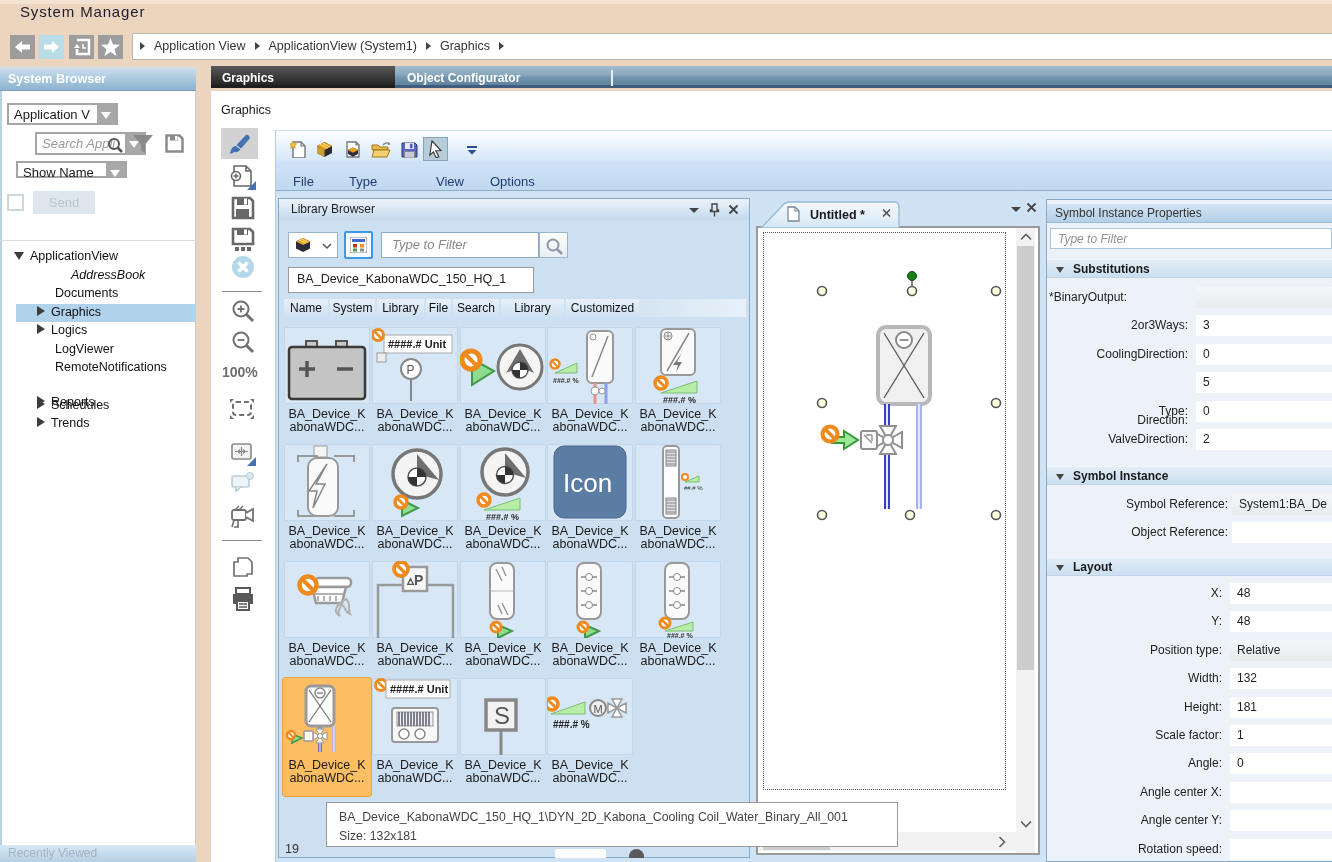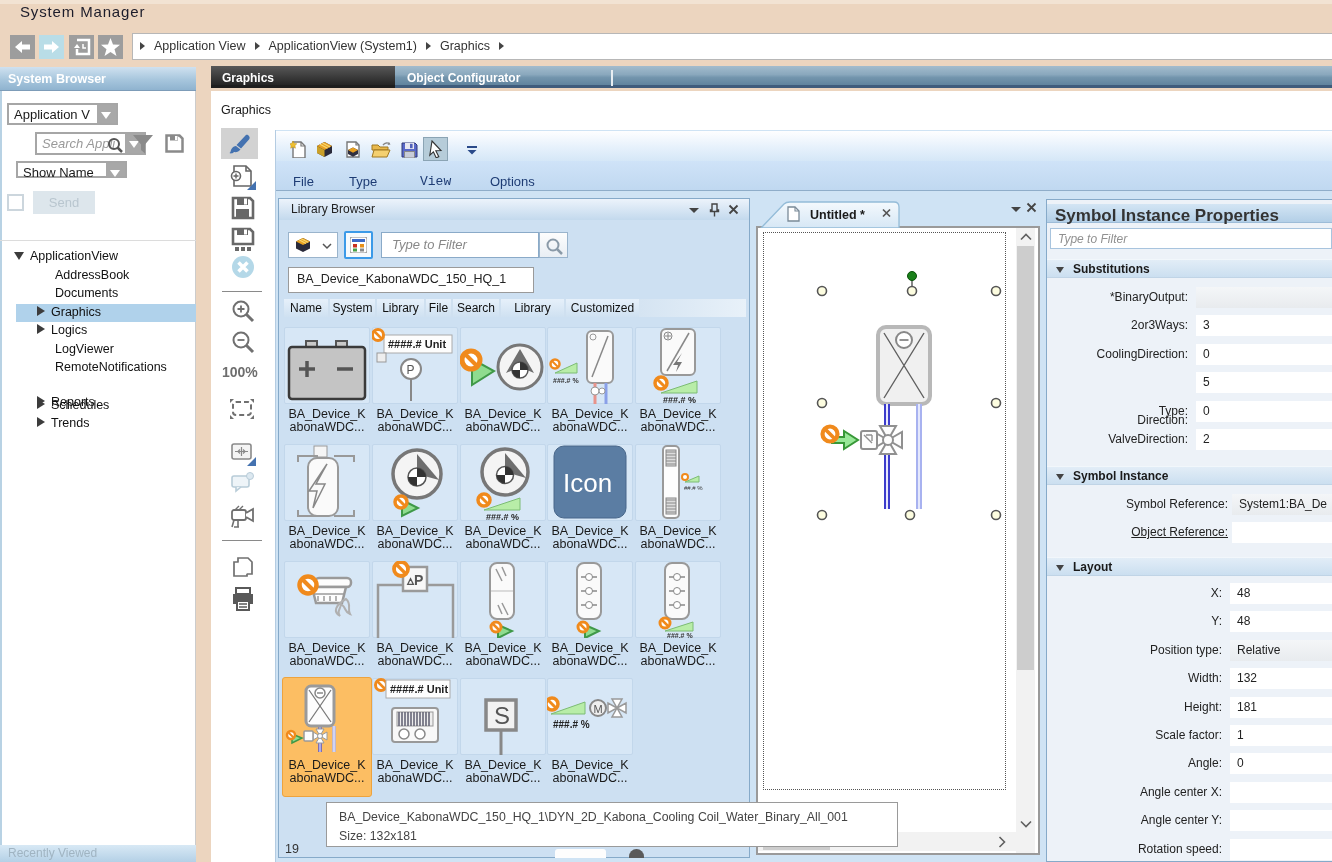--- a/index.html
+++ b/index.html
@@ -52,21 +52,21 @@
 .cell-lab { position:absolute; width:88px; text-align:center; font-size:12.5px; color:#1a1a1a; line-height:12.6px; }
 .tile { position:absolute; width:86px; height:77px; background:#d7e7f6; border:1px solid #c2d7eb; border-radius:2px; }
 #canvasframe { left:756px; top:226px; width:284px; height:629px; background:#fff; border:2px solid #9a9a9a; }
 #dotted { left:763px; top:232px; width:243px; height:558px; border:1px dotted #555; }
 #vscroll { left:1016px; top:228px; width:19px; height:625px; background:#f2f2f2; }
 #vthumb { left:1017px; top:246px; width:17px; height:424px; background:#cdcdcd; }
 #hscroll { left:758px; top:832px; width:258px; height:19px; background:#f2f2f2; }
 #hthumb { left:763px; top:833px; width:67px; height:17px; background:#cdcdcd; }
 
 #rpanel { left:1046px; top:199px; width:286px; height:663px; background:#edf2f8; border:1px solid #86aac9; border-right:none; }
-#rp-head { left:1047px; top:204px; width:285px; height:19px; background:linear-gradient(#d3e5f4,#b3cfe7); border-bottom:1px solid #9dbcd8; color:#333; font-size:17px; padding:2px 0 0 8px;font-weight:bold; }
+#rp-head { left:1047px; top:204px; width:285px; height:19px; background:linear-gradient(#d3e5f4,#b3cfe7); border-bottom:1px solid #9dbcd8; color:#333; font-size:12px; padding:2px 0 0 8px; }
 #rp-filter { left:1050px; top:228px; width:282px; height:21px; background:#fff; border:1px solid #a8c4de; font-style:italic; color:#909090; font-size:12px; padding:3px 0 0 7px; }
 .rsect { position:absolute; left:1047px; width:285px; height:19px; background:linear-gradient(#e2edf7,#cbdff0); font-size:12px; font-weight:bold; color:#1a1a1a; padding:2px 0 0 26px; border-top:1px solid #f2f7fb; border-bottom:1px solid #c0d4e6; }
 .rsect:before { content:""; position:absolute; left:9px; top:7px; border-top:6px solid #444; border-left:4.5px solid transparent; border-right:4.5px solid transparent; }
 .rlab { position:absolute; font-size:12px; color:#222; text-align:right; }
 .rval { position:absolute; height:21px; background:#fff; font-size:12px; color:#222; padding:3px 0 0 7px; }
 .rvalro { background:linear-gradient(#f4f6f8,#e8ebee); }
 
 #tooltip { left:326px; top:802px; width:572px; height:45px; background:#fff; border:1px solid #9a9a9a; font-size:12.3px; color:#444; padding:5px 0 0 12px; line-height:19px; }
 </style>
 </head>
@@ -115,21 +115,21 @@
 <svg class="abs" style="left:164px; top:133px;" width="21" height="21">
     <path d="M2.5 2.5 h13 l3 3 v13 h-16 z" fill="none" stroke="#8a8a8a" stroke-width="2.5"></path>
     <rect x="6" y="2.5" width="8" height="5" fill="#8a8a8a"></rect>
     <rect x="11" y="3" width="2.5" height="4" fill="#fff"></rect>
   </svg>
 <div class="abs" id="cbx"></div>
 <div class="abs" id="send">Send</div>
 <div class="abs" id="treesep"></div>
 <div class="abs" id="ghl"></div>
 <div class="trow" style="left:14px; top:249px;"><span class="tri-d"></span>ApplicationView</div>
-<div class="trow" style="left:55px; top:268px;">AddressBook</div>
+<div class="trow" style="left:71px; top:268px;font-style:italic;">AddressBook</div>
 <div class="trow" style="left:55px; top:286px;">Documents</div>
 <div class="trow" style="left:37px; top:305px;"><span class="tri-r"></span>Graphics</div>
 <div class="trow" style="left:37px; top:323px;"><span class="tri-r"></span>Logics</div>
 <div class="trow" style="left:55px; top:342px;">LogViewer</div>
 <div class="trow" style="left:55px; top:360px;">RemoteNotifications</div>
 <div class="trow" style="left:37px; top:395px;"><span class="tri-r"></span>Reports</div>
 <div class="trow" style="left:37px; top:398px;"><span class="tri-r"></span>Schedules</div>
 <div class="trow" style="left:37px; top:416px;"><span class="tri-r"></span>Trends</div>
 <div class="abs" id="recview">Recently Viewed</div>
 
@@ -252,21 +252,21 @@
 <svg class="abs" style="left:429px; top:140px;" width="14" height="18">
     <path d="M3 1 l9 9.5 -5.2 .3 3 6 -2.6 1 -2.8 -6 -3.6 3.4 z" fill="#fff" stroke="#333" stroke-width="1.1"></path>
   </svg>
 <svg class="abs" style="left:466px; top:146px;" width="12" height="9">
     <path d="M1 1 h10" stroke="#2a4a8a" stroke-width="2"></path>
     <path d="M1.5 4 l4.5 4.5 4.5 -4.5 z" fill="#2a4a8a"></path>
   </svg>
 <div class="abs" id="emenu"></div>
 <div class="emenu-item" style="left:293px;">File</div>
 <div class="emenu-item" style="left:349px;">Type</div>
-<div class="emenu-item" style="left:420px;font-family:Liberation Mono, monospace;">View</div>
+<div class="emenu-item" style="left:436px;">View</div>
 <div class="emenu-item" style="left:490px;">Options</div>
 
 <div class="abs" id="lib"></div>
 <div class="abs" id="lib-head">Library Browser</div>
 <svg class="abs" style="left:688px; top:206px;" width="12" height="8">
     <path d="M1 2 l5 5 5 -5z" fill="#444"></path>
   </svg>
 <svg class="abs" style="left:708px; top:203px;" width="12" height="14">
     <path d="M4 1 h5 v6 h1.5 v1.5 h-8 V7 H4 z M6.5 8.5 v5" fill="none" stroke="#444" stroke-width="1.4"></path>
   </svg>
@@ -643,35 +643,35 @@
   <line x1="156" y1="50" x2="156" y2="60" stroke="#555" stroke-width="1.4"></line>
   <circle cx="156" cy="50" r="4.5" fill="#1a801a" stroke="#0a500a" stroke-width="1"></circle>
 </svg>
 
 <div class="abs" id="rpanel"></div>
 <div class="abs" id="rp-head">Symbol Instance Properties</div>
 <div class="abs" id="rp-filter">Type to Filter</div>
 <div class="rsect" style="top:259px;">Substitutions</div>
 <div class="rsect" style="top:466px;">Symbol Instance</div>
 <div class="rsect" style="top:557px;">Layout</div>
-<div class="rlab" style="left:988px; top:290px; width:200px;">*BinaryOutput:</div>
+<div class="rlab" style="left:988px; top:290px; width:200px;text-align:center;">*BinaryOutput:</div>
 <div class="rval rvalro" style="left:1196px; top:287px; width:136px;"></div>
 <div class="rlab" style="left:988px; top:318.4px; width:200px;">2or3Ways:</div>
 <div class="rval" style="left:1196px; top:315.4px; width:136px;">3</div>
 <div class="rlab" style="left:988px; top:346.79999999999995px; width:200px;">CoolingDirection:</div>
 <div class="rval" style="left:1196px; top:343.79999999999995px; width:136px;">0</div>
 <div class="rlab" style="left:988px; top:375.19999999999993px; width:200px;margin-top:38px;">Direction:</div>
 <div class="rval" style="left:1196px; top:372.19999999999993px; width:136px;">5</div>
 <div class="rlab" style="left:988px; top:403.5999999999999px; width:200px;">Type:</div>
 <div class="rval" style="left:1196px; top:400.5999999999999px; width:136px;">0</div>
 <div class="rlab" style="left:988px; top:431.9999999999999px; width:200px;">ValveDirection:</div>
 <div class="rval" style="left:1196px; top:428.9999999999999px; width:136px;">2</div>
 <div class="rlab" style="left:1028px; top:497px; width:200px;">Symbol Reference:</div>
 <div class="rval rvalro" style="left:1232px; top:494px; width:100px;">System1:BA_De</div>
-<div class="rlab" style="left:1028px; top:525px; width:200px;text-decoration:underline;">Object Reference:</div>
+<div class="rlab" style="left:1028px; top:525px; width:200px;">Object Reference:</div>
 <div class="rval" style="left:1232px; top:522px; width:100px;"></div>
 <div class="rlab" style="left:1022px; top:586px; width:200px;">X:</div>
 <div class="rval" style="left:1230px; top:583px; width:102px;">48</div>
 <div class="rlab" style="left:1022px; top:614px; width:200px;">Y:</div>
 <div class="rval" style="left:1230px; top:611px; width:102px;">48</div>
 <div class="rlab" style="left:1022px; top:643px; width:200px;">Position type:</div>
 <div class="rval rvalro" style="left:1230px; top:640px; width:102px;">Relative</div>
 <div class="rlab" style="left:1022px; top:671px; width:200px;">Width:</div>
 <div class="rval" style="left:1230px; top:668px; width:102px;">132</div>
 <div class="rlab" style="left:1022px; top:700px; width:200px;">Height:</div>

